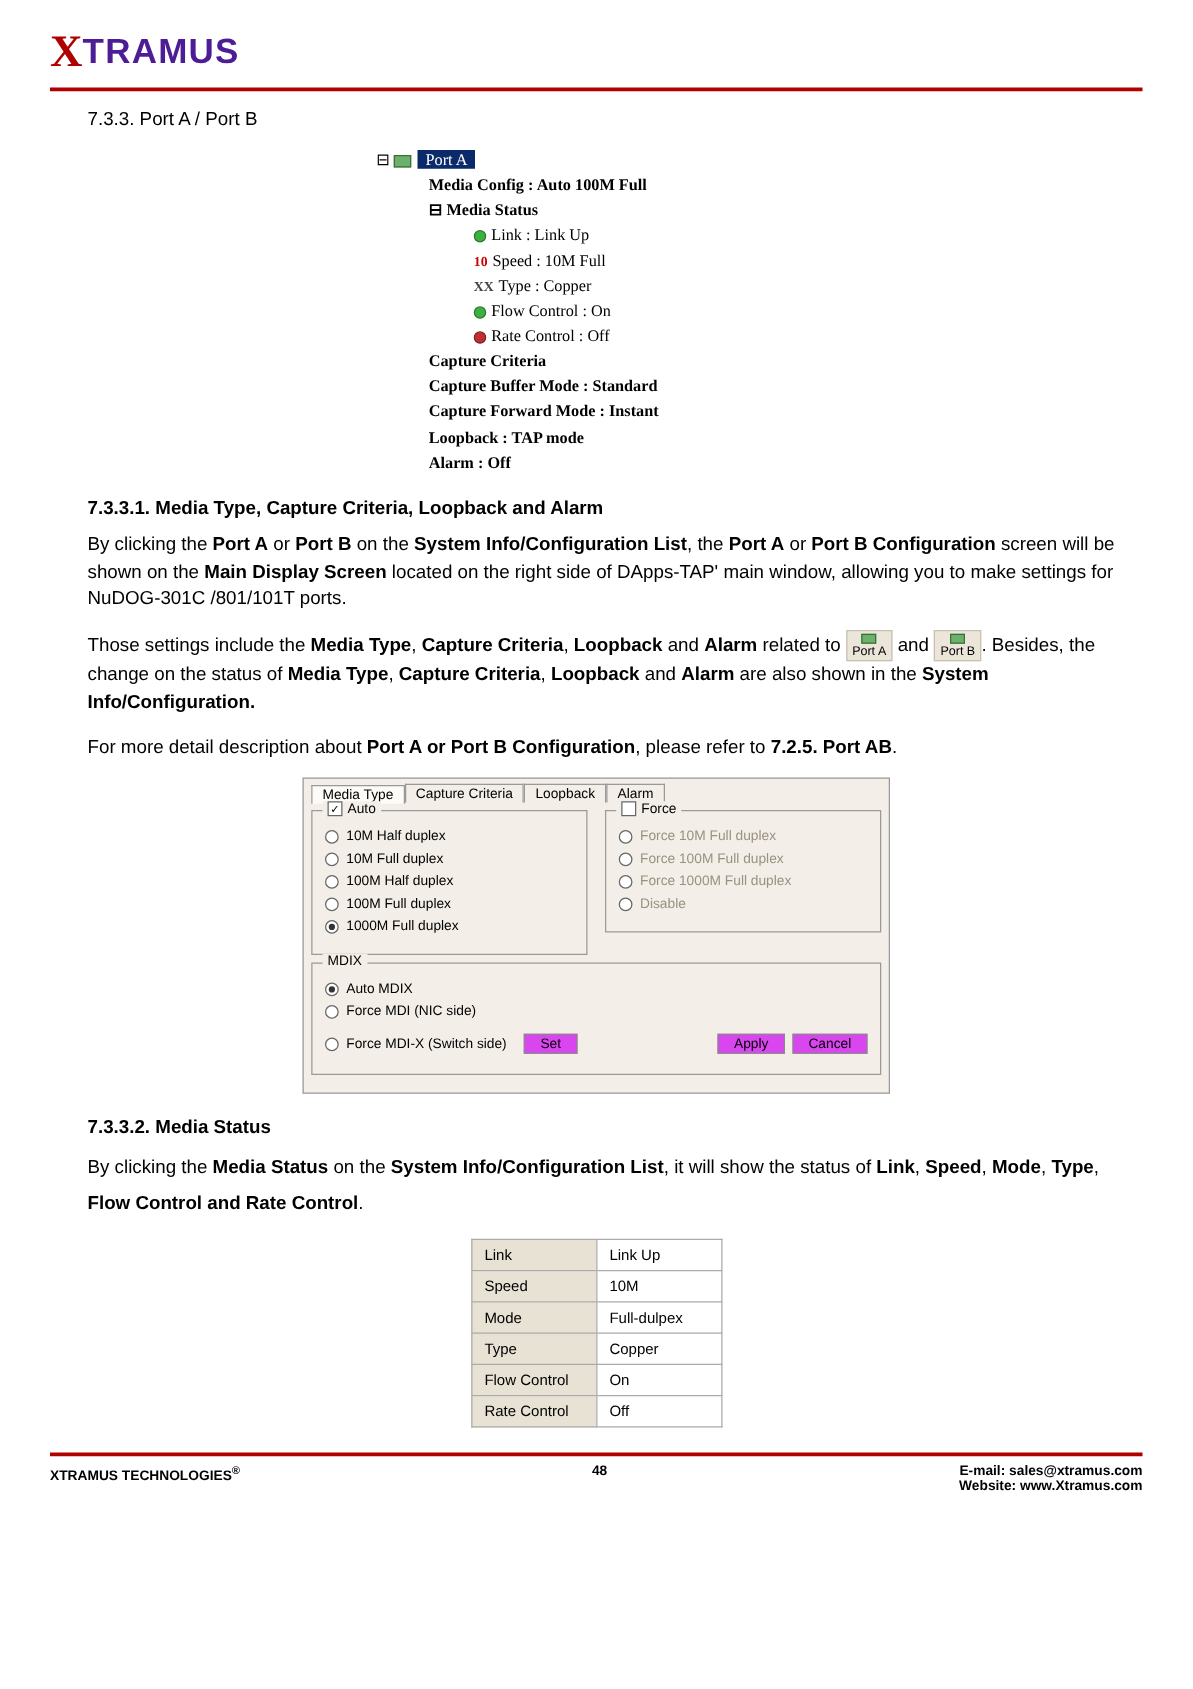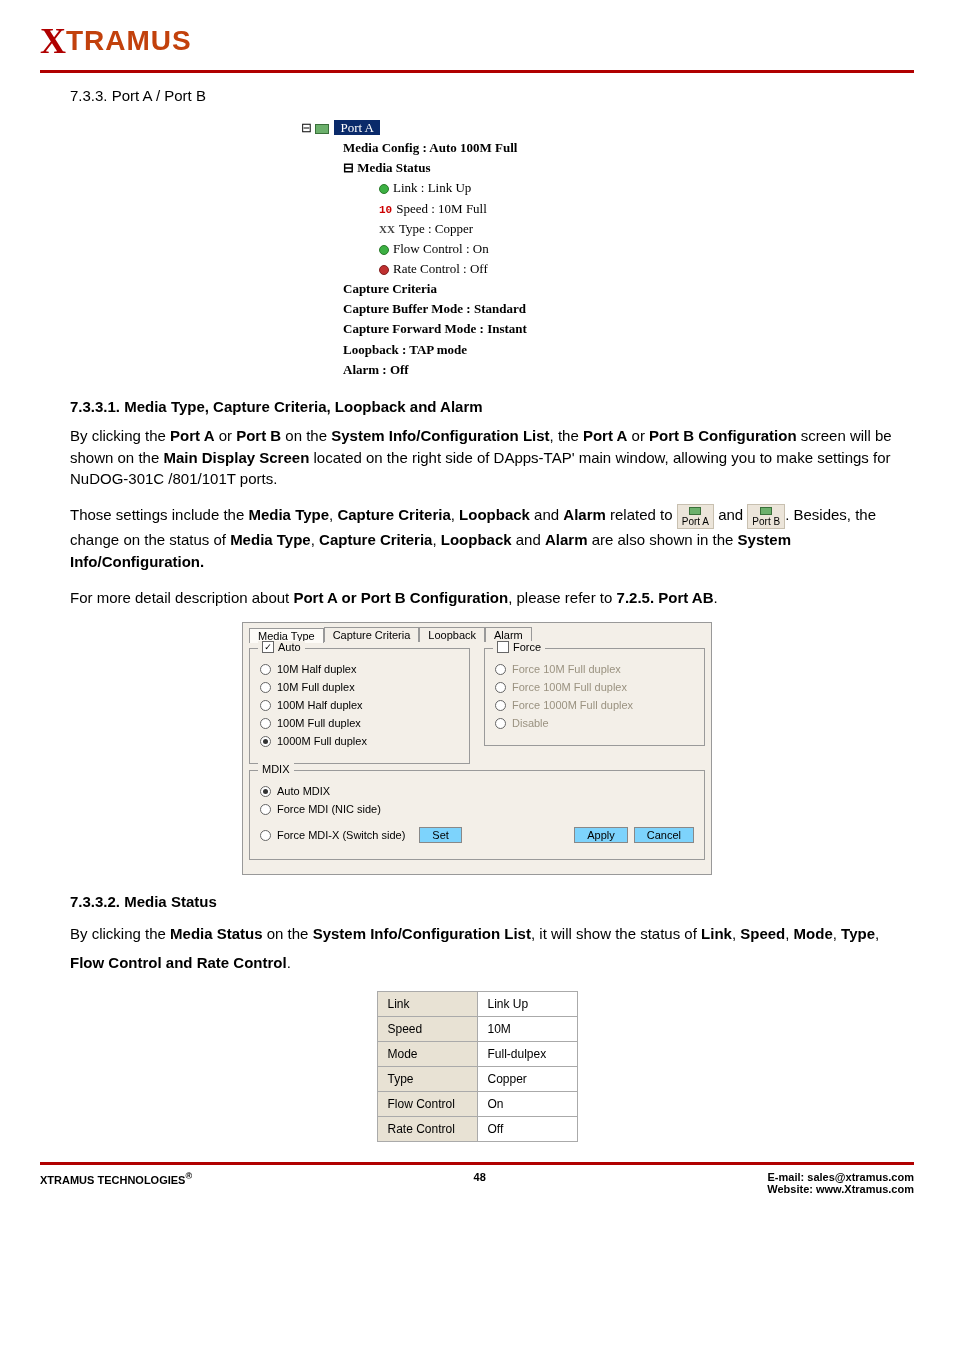--- a/index.html
+++ b/index.html
@@ -7,21 +7,21 @@
     font-family: Arial, sans-serif;
     background: #fff;
     width: 954px;
     margin: 0 auto;
     padding: 20px 40px 10px 40px;
     font-size: 14px;
     color: #000;
   }
   .logo-row { display: flex; align-items: center; margin-bottom: 8px; }
   .logo-x { color: #b00000; font-size: 36px; font-weight: bold; font-family: Georgia, serif; }
-  .logo-text { color: #c2410c; font-size: 28px; font-weight: bold; letter-spacing: 1px; font-family: Arial, sans-serif; }
+  .logo-text { color: #4c1d95; font-size: 28px; font-weight: bold; letter-spacing: 1px; font-family: Arial, sans-serif; }
   .red-rule { height: 3px; background: #b00000; margin-bottom: 14px; }
   .sec-title { font-weight: normal; font-size: 15px; margin: 6px 0 14px 30px; }
   .tree-box {
     margin: 0 auto 18px auto;
     width: 380px;
     font-family: "Times New Roman", serif;
     font-size: 13px;
     line-height: 1.55;
   }
   .tree-root {
@@ -30,21 +30,21 @@
   }
   .tree-port-label {
     background: #0a2a6a;
     color: #fff;
     padding: 0 6px;
   }
   .tree-line { padding-left: 56px; white-space: nowrap; font-weight: bold; }
   .tree-line2 { padding-left: 92px; white-space: nowrap; }
   .dot-green { display:inline-block; width:10px; height:10px; border-radius:50%; background:#3cb043; border:1px solid #2a7a2a; vertical-align:middle; margin-right:4px;}
   .dot-red { display:inline-block; width:10px; height:10px; border-radius:50%; background:#c03030; border:1px solid #802020; vertical-align:middle; margin-right:4px;}
-  .ten-icon { color:#c00; font-weight:bold; font-size:11px; margin-right:4px;font-family:Liberation Mono, monospace;}
+  .ten-icon { color:#c00; font-weight:bold; font-size:11px; margin-right:4px;}
   .xx-icon { color:#444; font-weight:bold; font-size:11px; margin-right:4px;}
   .mini-port-icon { display:inline-block; width:14px; height:10px; background:#6cb06c; border:1px solid #3a703a; margin-right:2px; vertical-align:middle;}
   .subhead { font-weight: bold; font-size: 15px; margin: 8px 0 10px 30px; }
   .body-text { margin: 0 0 14px 30px; font-size: 15px; line-height: 1.45; }
   .body-text b { font-weight: bold; }
   .inline-port-box { display:inline-block; background:#ece5da; border:1px solid #c8c0b0; padding:0 4px; font-size:10px; vertical-align:middle; line-height:1.3;}
   .inline-port-box .mini-port-icon { width:12px; height:8px; display:block; margin:2px auto 0 auto;}
   
   .config-panel {
     width: 470px;
@@ -70,21 +70,21 @@
     display: flex; align-items: center; gap: 4px;
   }
   .checkbox { width:12px; height:12px; border:1px solid #666; background:#fff; display:inline-flex; align-items:center; justify-content:center; font-size:9px; line-height:1; }
   .radio { width:11px; height:11px; border:1px solid #666; border-radius:50%; background:#fff; display:inline-flex; align-items:center; justify-content:center; }
   .radio-dot { width:5px; height:5px; border-radius:50%; background:#333; }
   .opt-row { display:flex; align-items:center; gap:6px; margin:6px 0; }
   .two-col { display:flex; gap:14px; }
   .col { flex:1; }
   .disabled-text { color: #9a9280; }
   .btn {
-    border:1px solid #888; background:#7dd3fc; padding:1px 12px;
+    border:1px solid #888; background:#d946ef; padding:1px 12px;
     font-size:11px; font-family:Tahoma, Arial, sans-serif;
   }
   .btn-row { display:flex; justify-content:flex-end; gap:6px; margin-top:0; }
   .set-btn { margin-left:8px; }
   .status-table {
     margin: 4px auto 18px auto;
     border-collapse: collapse;
     font-family: Tahoma, Arial, sans-serif;
     font-size: 12px;
   }

